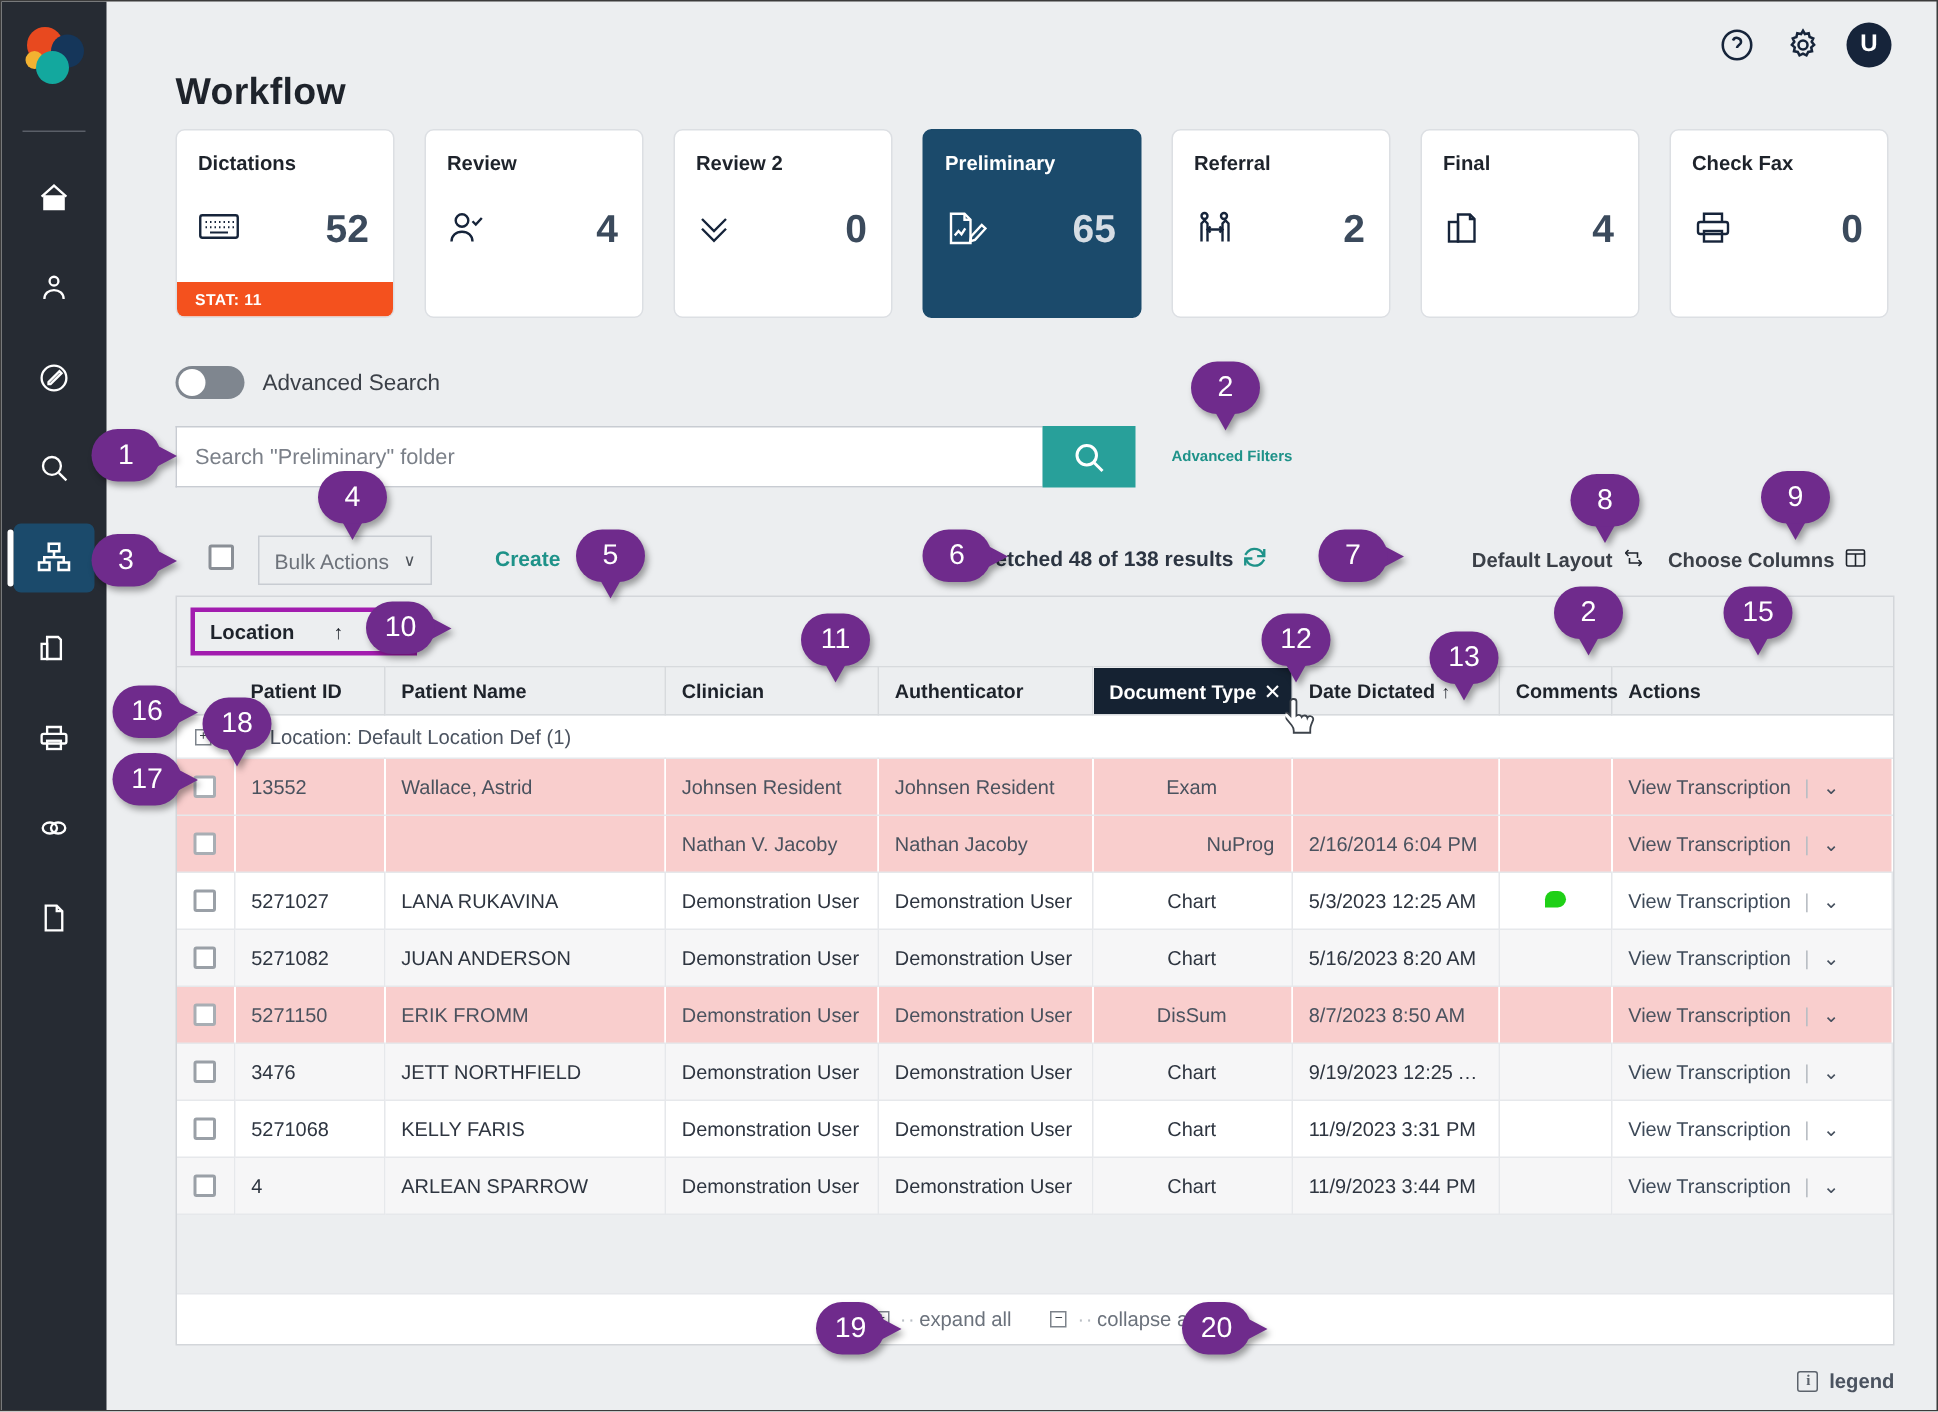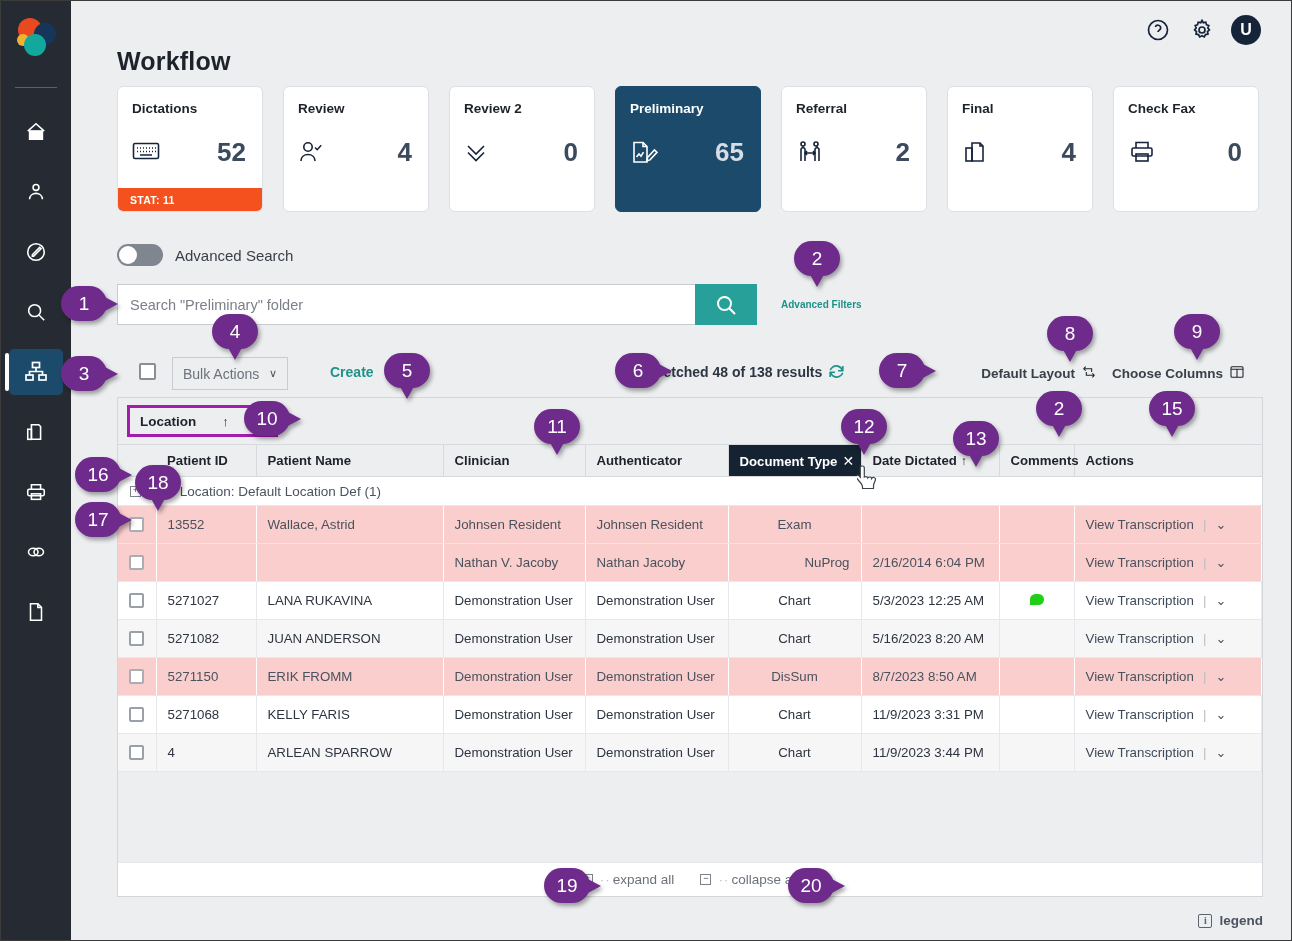--- a/index.html
+++ b/index.html
@@ -605,20 +605,33 @@
             <td>Demonstration User</td>
             <td>Demonstration User</td>
             <td style="text-align:center">DisSum</td>
             <td>8/7/2023 8:50 AM</td>
             <td style="text-align:center"></td>
             <td class="c-actions">
               <span class="view-link">View Transcription</span><span class="act-sep">|</span><span class="act-chev">⌄</span>
             </td>
           </tr>
 
+          <tr class="r-gray">
+            <td class="c-check"><span class="rowbox"></span></td>
+            <td>3476</td>
+            <td>JETT NORTHFIELD</td>
+            <td>Demonstration User</td>
+            <td>Demonstration User</td>
+            <td style="text-align:center">Chart</td>
+            <td>9/19/2023 12:25 AM</td>
+            <td style="text-align:center"></td>
+            <td class="c-actions">
+              <span class="view-link">View Transcription</span><span class="act-sep">|</span><span class="act-chev">⌄</span>
+            </td>
+          </tr>
 
           <tr class="r-white">
             <td class="c-check"><span class="rowbox"></span></td>
             <td>5271068</td>
             <td>KELLY FARIS</td>
             <td>Demonstration User</td>
             <td>Demonstration User</td>
             <td style="text-align:center">Chart</td>
             <td>11/9/2023 3:31 PM</td>
             <td style="text-align:center"></td>

